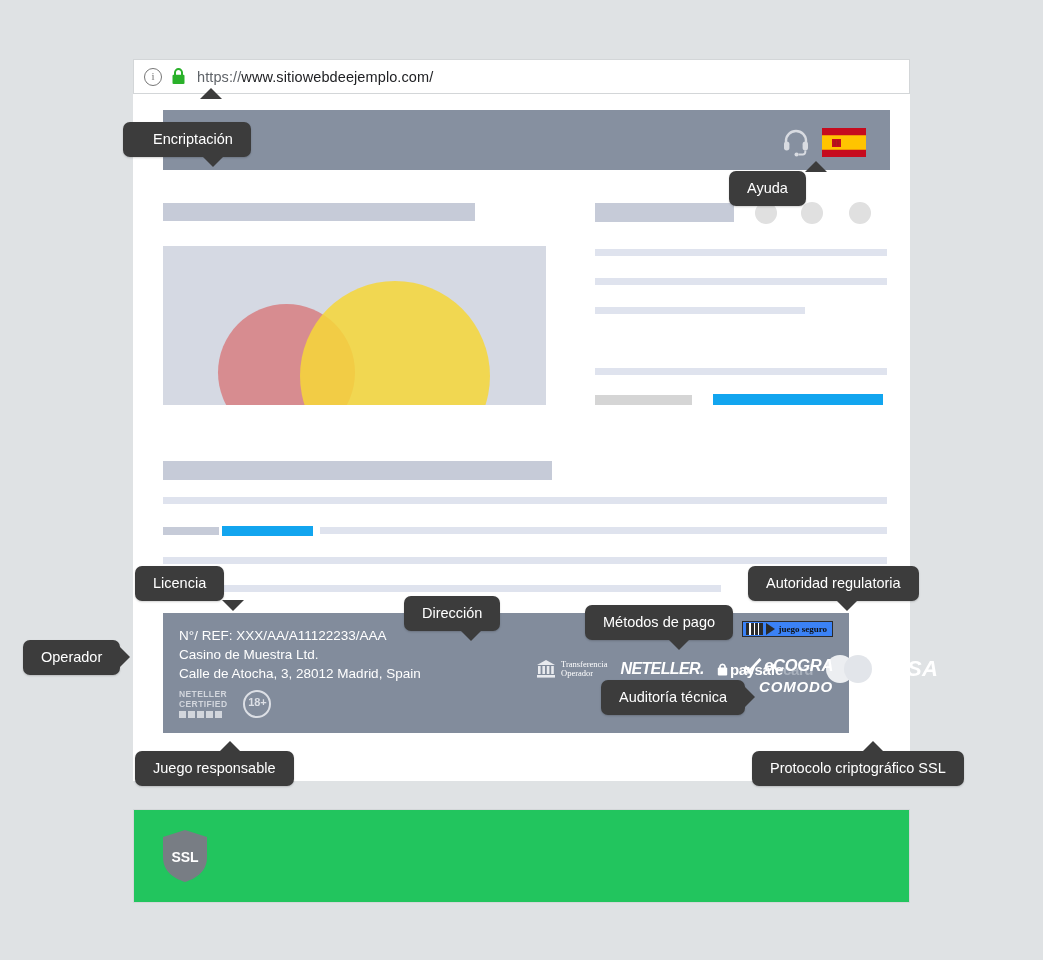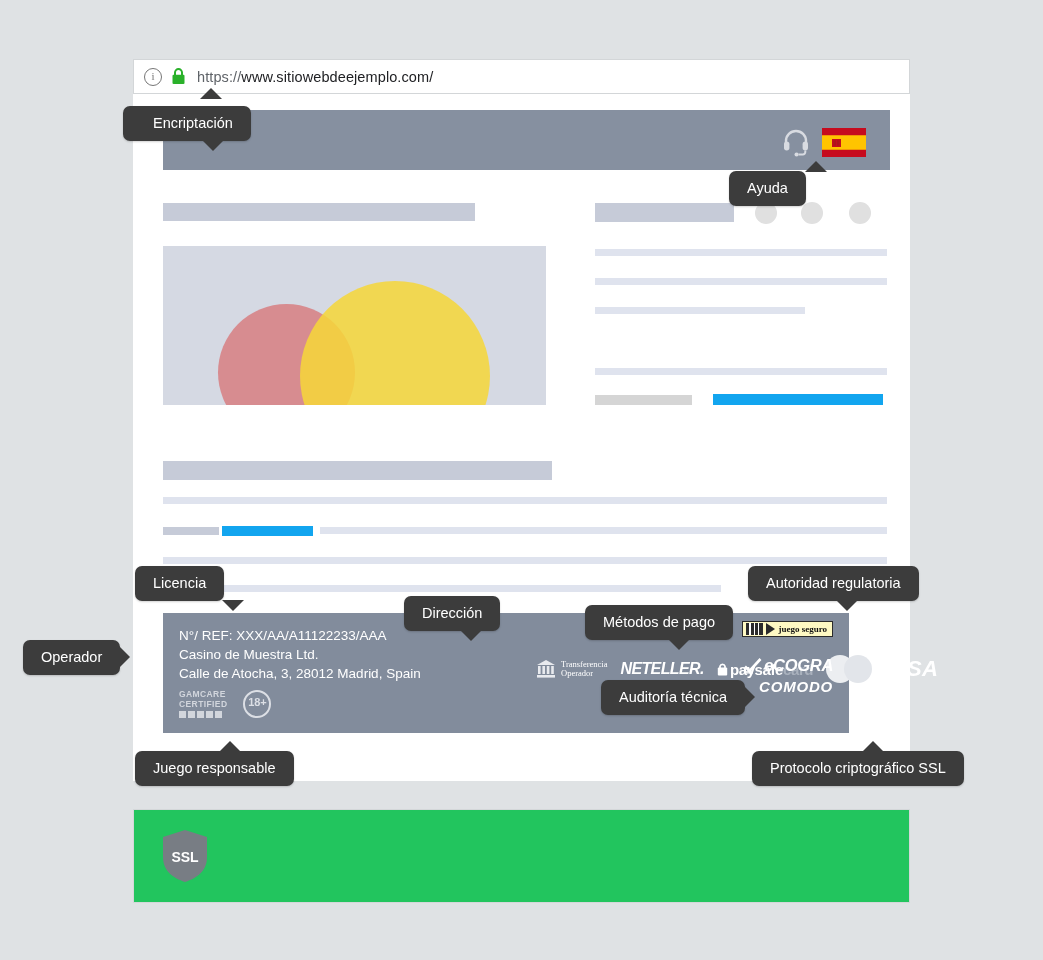--- a/index.html
+++ b/index.html
@@ -212,21 +212,21 @@
 
   .cert-col {
     position: absolute;
     right: 16px; top: 8px;
     width: 118px;
     text-align: right;
   }
   .juego-seguro {
     display: inline-flex;
     align-items: center;
-    background: #fef9c3;
+    background: #3b82f6;
     border: 1px solid #2b2b2b;
     padding: 1px 3px;
     gap: 3px;
   }
   .juego-seguro .mark {
     width: 17px; height: 12px;
     background:
       linear-gradient(90deg, #2b2b2b 0 3px, #ffffff 3px 5px, #2b2b2b 5px 8px,
                       #ffffff 8px 9px, #2b2b2b 9px 12px, #ffffff 12px 13px, #2b2b2b 13px 17px);
   }
@@ -388,21 +388,21 @@
 
 <div class="site-footer" data-name="site-footer-band">
   <div class="footer-text" data-name="footer-operator-block">
     <div data-name="license-reference">N°/ REF: XXX/AA/A11122233/AAA</div>
     <div data-name="operator-name">Casino de Muestra Ltd.</div>
     <div data-name="operator-address">Calle de Atocha, 3, 28012 Madrid, Spain</div>
   </div>
 
   <div class="badges-left" data-name="responsible-gaming-badges">
     <div class="gamcare" data-name="gamcare-certified-badge">
-      <div data-name="gamcare-line-1">GAMCARE</div>
+      <div data-name="gamcare-line-1">NETELLER</div>
       <div data-name="gamcare-line-2">CERTIFIED</div>
       <div class="sq" data-name="gamcare-rating-squares">
           <i></i>
           <i></i>
           <i></i>
           <i></i>
           <i></i>
         </div>
     </div>
     <div class="eighteen" data-name="age-18-plus-badge">18+</div>
@@ -449,21 +449,21 @@
       <svg width="20" height="18" viewBox="0 0 20 18" data-name="check-icon">
         <path d="M2 9.5 6.5 14 17.5 2" fill="none" stroke="#ffffff" stroke-width="2.6"></path>
         <path d="M3 14h7v2.6H3z" fill="#ffffff" opacity=".85"></path>
       </svg>
       <span data-name="ecogra-label">eCOGRA</span>
     </div>
     <div class="comodo" data-name="comodo-logo">COMODO</div>
   </div>
 </div>
 
-<div class="tip down" style="left:123px;top:106px;padding-left:30px;" data-name="tooltip-encriptacion">
+<div class="tip down" style="left:123px;top:122px;padding-left:30px;" data-name="tooltip-encriptacion">
   <span data-name="tooltip-encriptacion-label">Encriptación</span>
 </div>
 <span style="position:absolute;left:200px;top:88px;width:0;height:0;border-left:11px solid transparent;border-right:11px solid transparent;border-bottom:11px solid #3c3c3c;" data-name="tooltip-encriptacion-pointer"></span>
 
 <div class="tip up" style="left:729px;top:171px;" data-name="tooltip-ayuda">
   <span data-name="tooltip-ayuda-label">Ayuda</span>
 </div>
 
 <div class="tip down" style="left:135px;top:566px;" data-name="tooltip-licencia">
   <span data-name="tooltip-licencia-label">Licencia</span>

